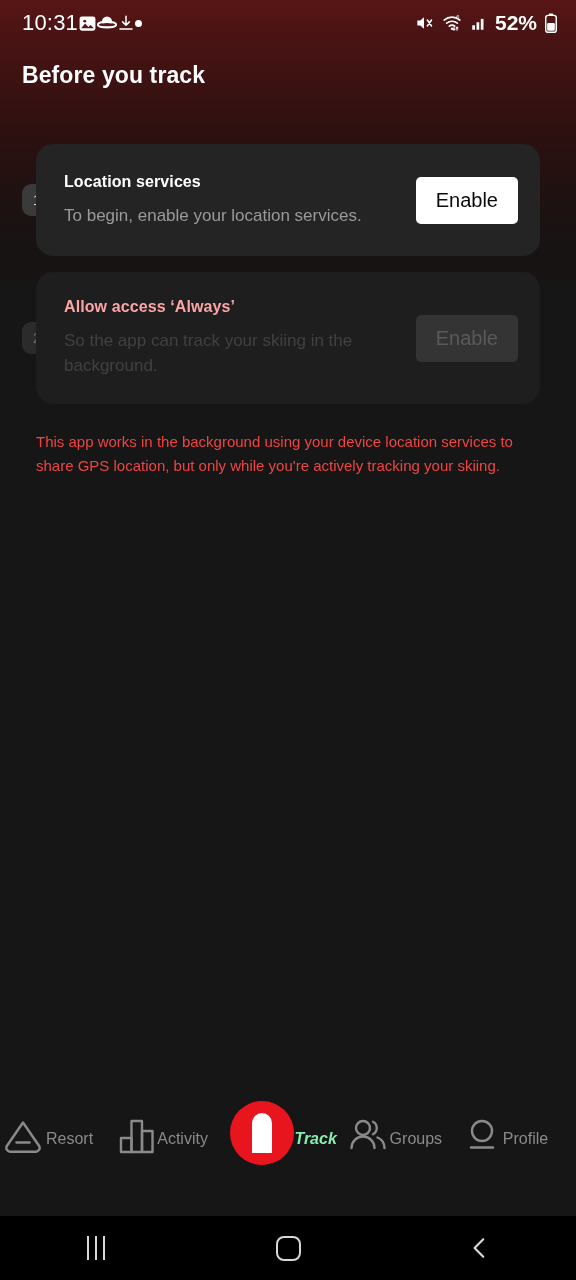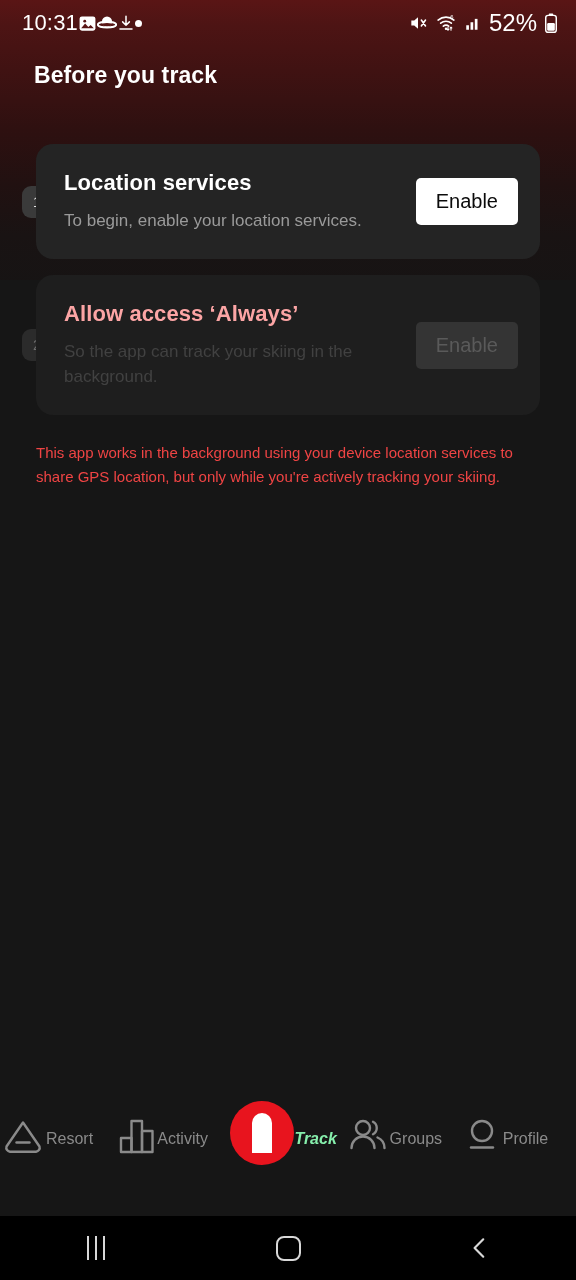--- a/index.html
+++ b/index.html
@@ -38,29 +38,29 @@
   
   .statusbar {
     height: 46px;
     display: flex; align-items: center;
     padding: 0 18px 0 22px;
     color: #fff;
   }
   .sb-left { display: flex; align-items: center; }
   .sb-time { font-size: 22px; font-weight: 500; letter-spacing: .2px; }
   .sb-right { margin-left: auto; display: flex; align-items: center; gap: 7px; }
-  .sb-pct { font-size: 24px; font-weight: 400; }
+  .sb-pct { font-size: 21px; font-weight: 700; }
   .sb-ico { display: inline-flex; align-items: center; }
   .dot-ico { width: 7px; height: 7px; border-radius: 50%; background: #fff; display:inline-block; }
 
   
   .appbar {
     height: 58px;
     display: flex; align-items: center;
-    padding: 0 34px;
+    padding: 0 22px;
   }
   .appbar-title {
     color: #fff; font-size: 23px; font-weight: 700; letter-spacing: .1px;
   }
 
   
   .hero { padding: 66px 36px 0 36px; }
   .hero h1 {
     color: #fff;
     font-size: 40px;
@@ -97,21 +97,21 @@
     margin: 0 36px;
     background: #242424;
     border-radius: 17px;
     padding: 26px 22px 26px 28px;
     display: flex; align-items: center; gap: 12px;
     min-height: 112px;
     z-index: 2;
   }
   .card-text { flex: 1; min-width: 0; }
   .card-title {
-    color: #fff; font-size: 22px; font-weight: 700; letter-spacing: .1px;
+    color: #fff; font-size: 16px; font-weight: 700; letter-spacing: .1px;
   }
   .card-sub {
     margin-top: 12px;
     color: #9a9a9a; font-size: 17px; line-height: 25px; font-weight: 400;
   }
   .enable-btn {
     flex: none;
     background: #fff; color: #0b0b0b;
     border: none;
     border-radius: 5px;

